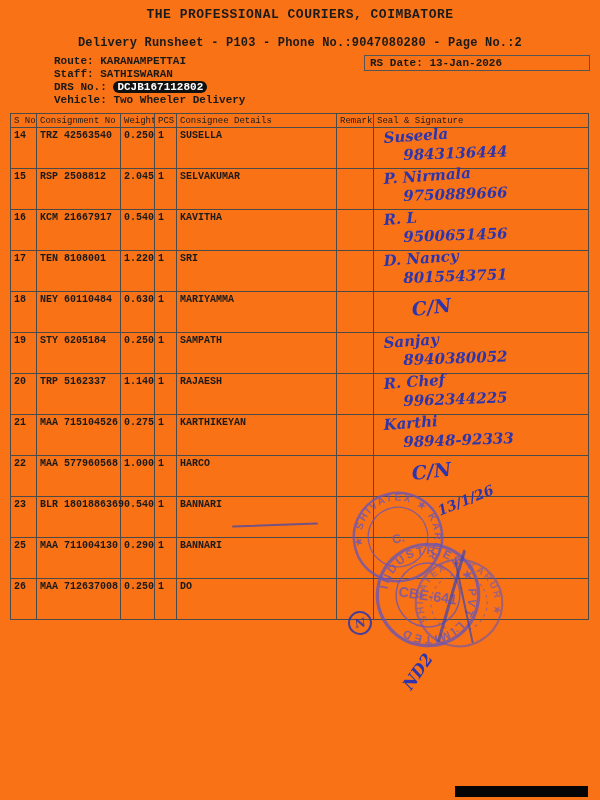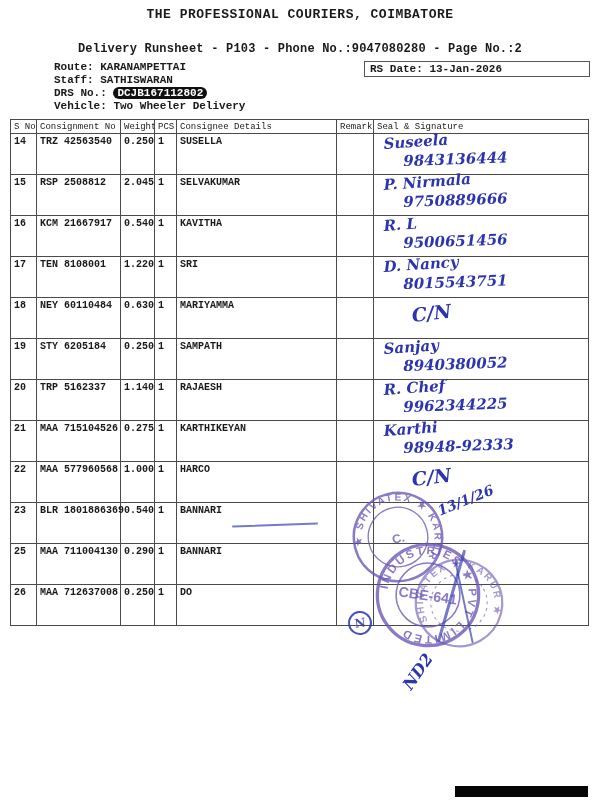--- a/index.html
+++ b/index.html
@@ -1,22 +1,22 @@
 <!DOCTYPE html>
 <html><head>
 <meta charset="utf-8">
 <style>
   html,body { margin:0; padding:0; background:#e9e9e9; }
   .page {
     position:relative; width:600px; height:800px; margin:0 auto;
-    background:#ffffff; overflow:hidden;
+    background:#f97316; overflow:hidden;
     font-family:"Liberation Mono","DejaVu Sans Mono",monospace; color:#1a1a1a;
   }
   .title { text-align:center; padding-top:7px; font-size:13px; font-weight:bold; letter-spacing:.5px; }
-  .subtitle { text-align:center; margin-top:20px; font-size:12px; font-weight:bold; letter-spacing:.2px; }
+  .subtitle { text-align:center; margin-top:14px; font-size:12px; font-weight:bold; letter-spacing:.2px; }
 
   .info { display:flex; margin:5px 10px 0 10px; align-items:flex-start; }
   .info-left { flex:1; font-size:11px; font-weight:bold; line-height:12px; }
   .info-left .row { margin:0 0 1px 4px; white-space:nowrap;padding-left:40px; }
   .drs-value { background:#101010; color:#ffffff; padding:0 4px;border-radius:6px; }
   .info-right { width:224px; border:1px solid #555; }
   .info-right .cell { font-size:11px; font-weight:bold; padding:1px 5px; white-space:nowrap; }
   .info-right .cell + .cell { border-top:4px solid #701a75; }
 
   table { border-collapse:collapse; table-layout:fixed; margin:6px 10px 0 10px; width:578px; }

